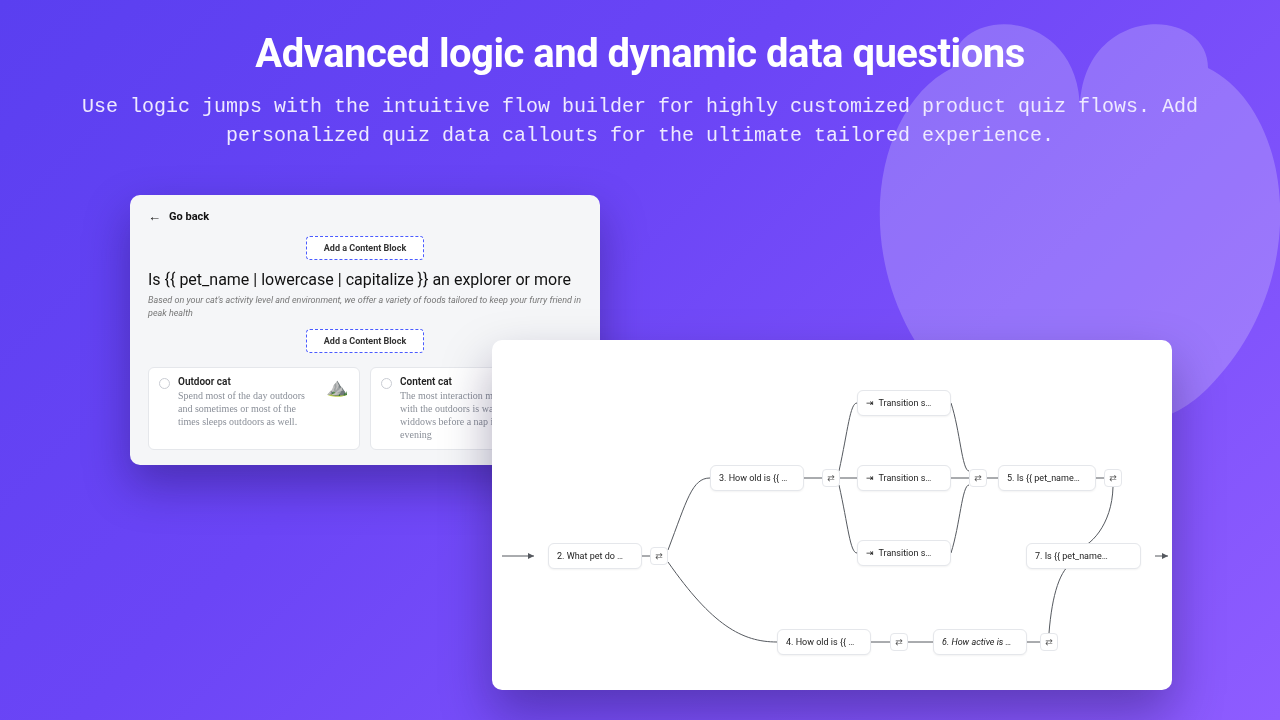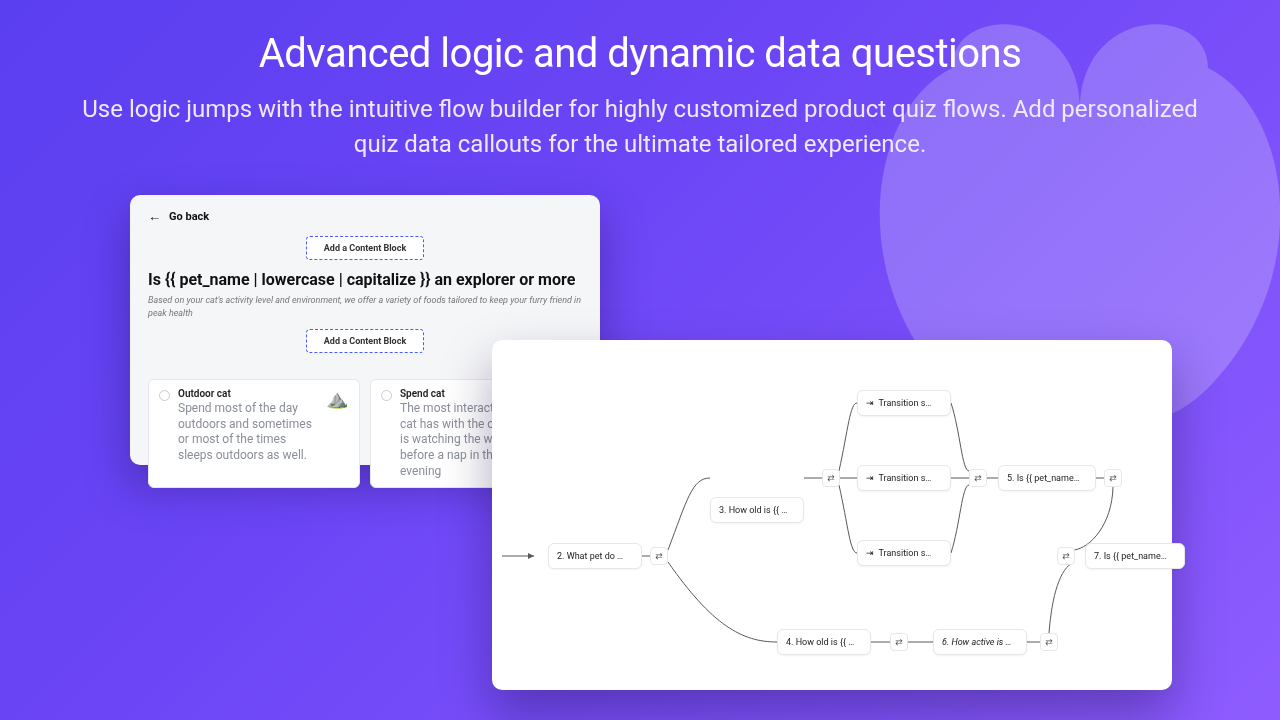--- a/index.html
+++ b/index.html
@@ -8,51 +8,51 @@
     position: relative;
     width: 1280px; height: 720px;
     background: linear-gradient(135deg, #5a3ff0 0%, #6b45f6 40%, #8e5cff 100%);
     overflow: hidden;
   }
   .bg-deco {
     position: absolute; right: -120px; top: -60px; width: 640px; height: 640px; opacity: 0.22;
   }
   .headline {
     position: absolute; top: 30px; left: 0; right: 0; text-align: center;
-    color: #fff; font-weight: 400; font-size: 40px; letter-spacing: -0.5px;
+    color: #fff; font-weight: 700; font-size: 40px; letter-spacing: -0.5px;
   }
   .sub {
     position: absolute; top: 92px; left: 80px; right: 80px; text-align: center;
-    color: #eee9ff; font-size: 24px; line-height: 1.45; font-weight: 400;
+    color: #eee9ff; font-size: 20px; line-height: 1.45; font-weight: 400; font-family: Liberation Mono, monospace;
   }
 
   
   .editor {
     position: absolute; top: 195px; left: 130px; width: 470px; height: 270px;
     background: #f5f6f8; border-radius: 10px; box-shadow: 0 20px 45px rgba(20,10,60,.35);
     padding: 14px 18px;
   }
   .goback { display: flex; align-items: center; gap: 8px; font-size: 11px; font-weight: 700; color: #111; cursor: pointer; }
   .arrow { font-size: 13px; }
   .add-block {
     margin: 12px auto 0; width: 118px; height: 24px; border: 1px dashed #4a5bff; border-radius: 4px;
     display: flex; align-items: center; justify-content: center; font-size: 9px; font-weight: 700; color: #333; background:#fff;
     cursor: pointer;
   }
-  .ed-title { margin-top: 10px; font-size: 16px; font-weight: 700; color: #111; }
+  .ed-title { margin-top: 10px; font-size: 16px; font-weight: 400; color: #111; }
   .ed-desc { margin-top: 5px; font-size: 9px; color: #777; line-height: 1.4; font-style: italic; }
   .choices { display: flex; gap: 10px; margin-top: 14px; }
   .choice {
     flex: 1; background: #fff; border: 1px solid #e5e7eb; border-radius: 6px; padding: 8px 10px;
-    display: flex; align-items: flex-start; gap: 8px; cursor: pointer; margin-top: 12px;
+    display: flex; align-items: flex-start; gap: 8px; cursor: pointer;
   }
   .radio { width: 11px; height: 11px; border: 1.5px solid #c9ccd3; border-radius: 50%; margin-top: 2px; flex: 0 0 auto; }
   .choice-txt { flex: 1; }
   .choice-title { font-size: 10px; font-weight: 600; color: #222; }
-  .choice-sub { font-size: 12px; color: #8a8f98; line-height: 1.3; margin-top: 2px; }
+  .choice-sub { font-size: 10px; color: #8a8f98; line-height: 1.3; margin-top: 2px; font-family: Liberation Serif, serif; }
   .choice-ic { font-size: 18px; margin-left: 4px; }
 
   
   .flow {
     position: absolute; top: 340px; left: 492px; width: 680px; height: 350px;
     background: #fff; border-radius: 10px; box-shadow: 0 24px 50px rgba(20,10,60,.35);
   }
   .flow svg.edges { position: absolute; inset: 0; width: 100%; height: 100%; }
   .node {
     position: absolute; background: #fff; border: 1px solid #e5e7eb; border-radius: 6px;
@@ -60,28 +60,28 @@
     font-size: 9px; color: #222; box-shadow: 0 1px 2px rgba(0,0,0,.05); white-space: nowrap;
     cursor: pointer;
   }
   .branch {
     position: absolute; width: 18px; height: 18px; border: 1px solid #e5e7eb; border-radius: 4px;
     background: #fff; display:flex; align-items:center; justify-content:center; font-size:9px; color:#555;
   }
 
   
   .n2 { left: 56px;  top: 203px; width: 94px; }
-  .n3 { left: 218px; top: 125px; width: 94px; margin-top: 32px; }
+  .n3 { left: 218px; top: 125px; width: 94px; }
   .n4 { left: 285px; top: 289px; width: 94px; }
   .t1 { left: 365px; top: 50px;  width: 94px; }
   .t2 { left: 365px; top: 125px; width: 94px; }
   .t3 { left: 365px; top: 200px; width: 94px; }
   .n5 { left: 506px; top: 125px; width: 98px; }
   .n6 { left: 441px; top: 289px; width: 94px; font-style: italic; }
-  .n7 { left: 593px; top: 203px; width: 100px; }
+  .n7 { left: 534px; top: 203px; width: 115px; }
 
 </style>
 </head>
 <body>
 
 <div class="stage">
 
   <svg class="bg-deco" viewBox="0 0 600 600">
     <path d="M180 120 C 180 60, 300 60, 300 160 C 300 60, 420 60, 420 120 C 500 160, 520 320, 420 420 C 360 480, 300 440, 300 380 C 300 440, 240 480, 180 420 C 80 320, 100 160, 180 120 Z" fill="rgba(255,255,255,0.95)"></path>
   </svg>
@@ -108,21 +108,21 @@
         <div class="radio"></div>
         <div class="choice-txt">
           <div class="choice-title">Outdoor cat</div>
           <div class="choice-sub">Spend most of the day outdoors and sometimes or most of the times sleeps outdoors as well.</div>
         </div>
         <div class="choice-ic">⛰️</div>
       </div>
       <div class="choice">
         <div class="radio"></div>
         <div class="choice-txt">
-          <div class="choice-title">Spend cat</div>
+          <div class="choice-title">Content cat</div>
           <div class="choice-sub">The most interaction my cat has with the outdoors is watching the widdows before a nap in the evening</div>
         </div>
         <div class="choice-ic">🚪</div>
       </div>
     </div>
   </div>
 
   <div class="flow">
     <svg class="edges" viewBox="0 0 680 350">
       <g fill="none" stroke="#55595f" stroke-width="1">

